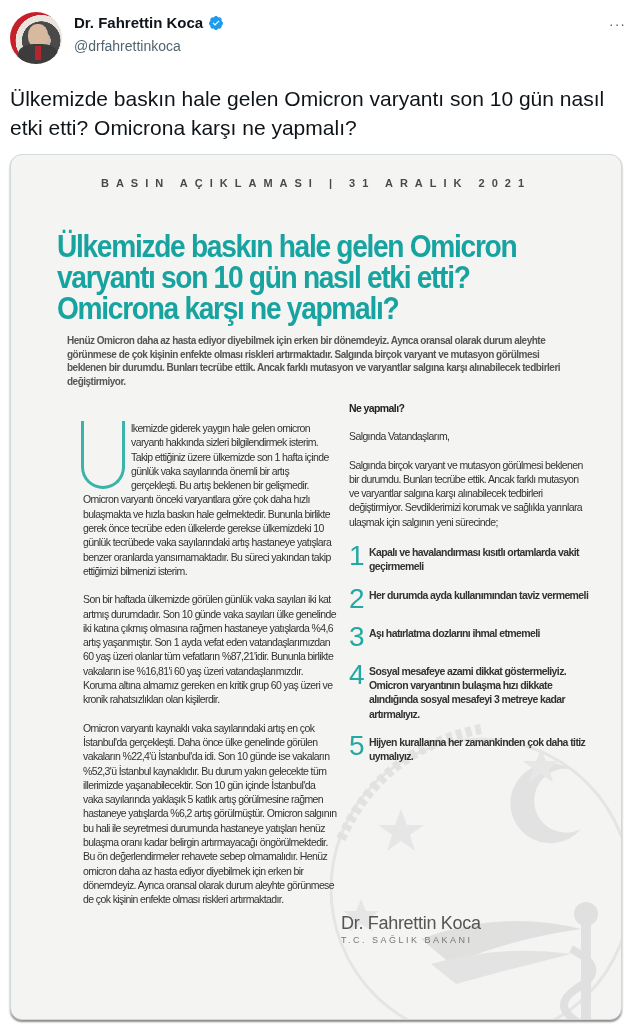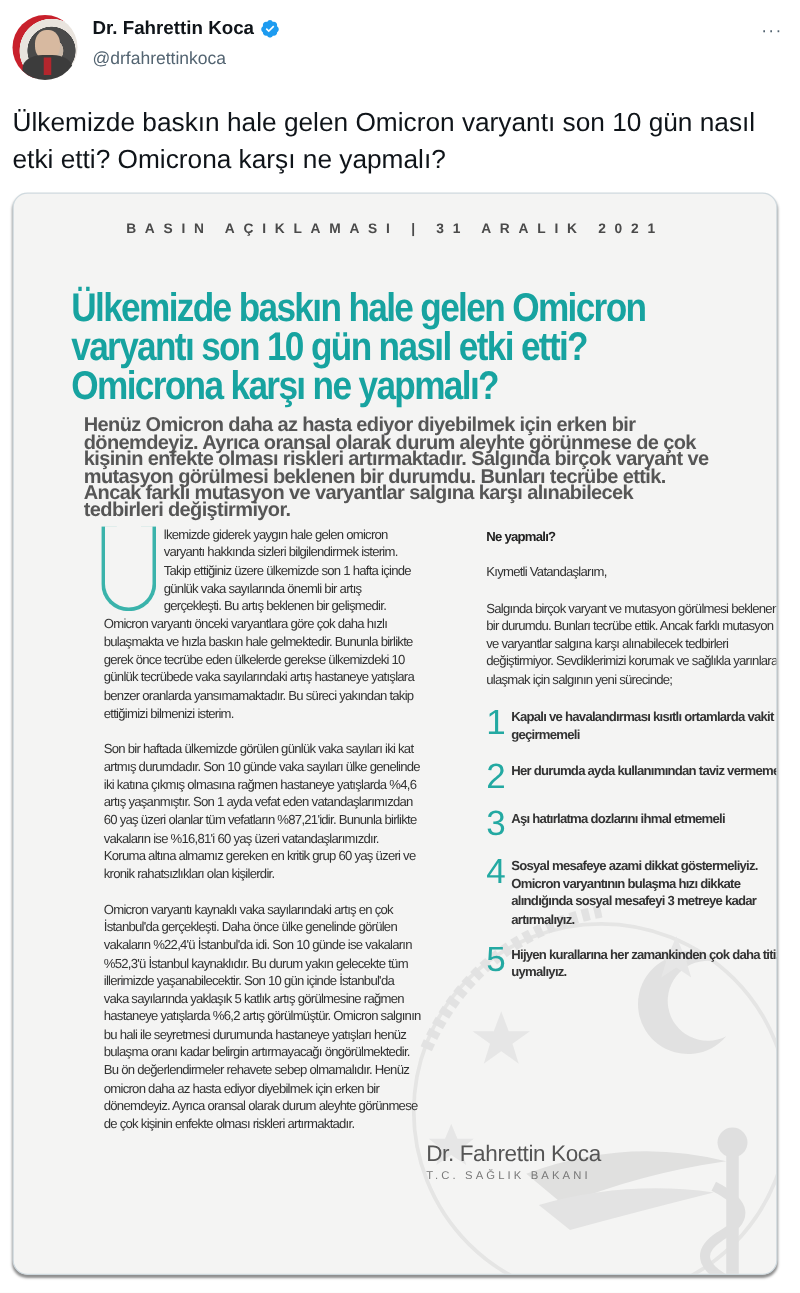--- a/index.html
+++ b/index.html
@@ -21,27 +21,27 @@
   .tweet-text { position: absolute; left: 10px; top: 84px; width: 610px; font-size: 21px; line-height: 29px; color: #0f1419; }
 
   .card { position: absolute; left: 10px; top: 154px; width: 612px; height: 866px; border-radius: 12px;
     border: 1px solid #cfd9de; background: #f4f4f3; overflow: hidden; box-shadow: 0 2px 2px rgba(0,0,0,0.45); }
   .emblem { position: absolute; right: -20px; bottom: -30px; width: 360px; height: 360px; opacity: 0.55; }
 
   .press-label { position: absolute; left: 0; top: 22px; width: 100%; text-align: center;
     font-size: 11px; font-weight: bold; letter-spacing: 7px; color: #4a4a4a; }
   .headline { position: absolute; left: 46px; top: 76px; width: 530px; font-family: "Liberation Sans", sans-serif;
     font-weight: bold; font-size: 32px; line-height: 31px; color: #17a3a0; letter-spacing: -1.5px; transform: scaleX(0.88); transform-origin: left top; width: 600px; }
-  .lead { position: absolute; left: 56px; top: 179px; width: 500px; font-size: 16px; line-height: 13.6px; color: #565656; font-weight: bold; letter-spacing: -0.5px; }
+  .lead { position: absolute; left: 56px; top: 179px; width: 500px; font-size: 10px; line-height: 13.6px; color: #565656; font-weight: bold; letter-spacing: -0.5px; }
 
   .col-left { position: absolute; left: 72px; top: 250px; width: 254px; font-size: 10.5px; line-height: 14.3px; color: #333; letter-spacing: -0.6px; margin-top: 16px; }
   .col-left p { margin-bottom: 14px; }
   .dropcap { float: left; width: 44px; height: 68px; margin: 0 6px 0 -2px; border: 3px solid #3ab3ab; border-top: none; border-radius: 0 0 22px 22px; color: transparent; font-size: 0; }
 
-  .col-right { position: absolute; left: 338px; top: 268px; width: 240px; font-size: 10.5px; line-height: 14.3px; color: #333; letter-spacing: -0.6px; margin-left: 40px; }
+  .col-right { position: absolute; left: 338px; top: 246px; width: 240px; font-size: 10.5px; line-height: 14.3px; color: #333; letter-spacing: -0.6px; }
   .col-right .q { font-weight: bold; margin-bottom: 14px; color: #222; }
   .col-right p { margin-bottom: 14px; }
   .step { display: flex; align-items: flex-start; margin-bottom: 12px; }
   .step .num { font-size: 28px; line-height: 26px; color: #23a9a2; width: 16px; flex: none; margin-right: 4px; font-family: "Liberation Sans", sans-serif; }
   .step .txt { padding-top: 2px; font-weight: bold; }
 
   .signature { position: absolute; left: 330px; top: 758px; }
   .sig-name { font-size: 18px; color: #555; letter-spacing: -0.3px; }
   .sig-title { font-size: 9px; color: #777; letter-spacing: 2.5px; margin-top: 1px; }
 </style>
@@ -87,21 +87,21 @@
   <div class="lead">Henüz Omicron daha az hasta ediyor diyebilmek için erken bir dönemdeyiz. Ayrıca oransal olarak durum aleyhte görünmese de çok kişinin enfekte olması riskleri artırmaktadır. Salgında birçok varyant ve mutasyon görülmesi beklenen bir durumdu. Bunları tecrübe ettik. Ancak farklı mutasyon ve varyantlar salgına karşı alınabilecek tedbirleri değiştirmiyor.</div>
 
   <div class="col-left">
     <p><span class="dropcap">Ü</span><span>lkemizde giderek yaygın hale gelen omicron varyantı hakkında sizleri bilgilendirmek isterim. Takip ettiğiniz üzere ülkemizde son 1 hafta içinde günlük vaka sayılarında önemli bir artış gerçekleşti. Bu artış beklenen bir gelişmedir. Omicron varyantı önceki varyantlara göre çok daha hızlı bulaşmakta ve hızla baskın hale gelmektedir. Bununla birlikte gerek önce tecrübe eden ülkelerde gerekse ülkemizdeki 10 günlük tecrübede vaka sayılarındaki artış hastaneye yatışlara benzer oranlarda yansımamaktadır. Bu süreci yakından takip ettiğimizi bilmenizi isterim.</span></p>
     <p>Son bir haftada ülkemizde görülen günlük vaka sayıları iki kat artmış durumdadır. Son 10 günde vaka sayıları ülke genelinde iki katına çıkmış olmasına rağmen hastaneye yatışlarda %4,6 artış yaşanmıştır. Son 1 ayda vefat eden vatandaşlarımızdan 60 yaş üzeri olanlar tüm vefatların %87,21'idir. Bununla birlikte vakaların ise %16,81'i 60 yaş üzeri vatandaşlarımızdır. Koruma altına almamız gereken en kritik grup 60 yaş üzeri ve kronik rahatsızlıkları olan kişilerdir.</p>
     <p>Omicron varyantı kaynaklı vaka sayılarındaki artış en çok İstanbul'da gerçekleşti. Daha önce ülke genelinde görülen vakaların %22,4'ü İstanbul'da idi. Son 10 günde ise vakaların %52,3'ü İstanbul kaynaklıdır. Bu durum yakın gelecekte tüm illerimizde yaşanabilecektir. Son 10 gün içinde İstanbul'da vaka sayılarında yaklaşık 5 katlık artış görülmesine rağmen hastaneye yatışlarda %6,2 artış görülmüştür. Omicron salgının bu hali ile seyretmesi durumunda hastaneye yatışları henüz bulaşma oranı kadar belirgin artırmayacağı öngörülmektedir. Bu ön değerlendirmeler rehavete sebep olmamalıdır. Henüz omicron daha az hasta ediyor diyebilmek için erken bir dönemdeyiz. Ayrıca oransal olarak durum aleyhte görünmese de çok kişinin enfekte olması riskleri artırmaktadır.</p>
   </div>
 
   <div class="col-right">
     <div class="q">Ne yapmalı?</div>
-    <p>Kıymetli Vatandaşlarım,</p>
+    <p>Salgında Vatandaşlarım,</p>
     <p>Salgında birçok varyant ve mutasyon görülmesi beklenen bir durumdu. Bunları tecrübe ettik. Ancak farklı mutasyon ve varyantlar salgına karşı alınabilecek tedbirleri değiştirmiyor. Sevdiklerimizi korumak ve sağlıkla yarınlara ulaşmak için salgının yeni sürecinde;</p>
 
     <div class="step">
       <span class="num">1</span>
       <span class="txt">Kapalı ve havalandırması kısıtlı ortamlarda vakit geçirmemeli</span>
     </div>
     <div class="step">
       <span class="num">2</span>
       <span class="txt">Her durumda ayda kullanımından taviz vermemeli</span>
     </div>

